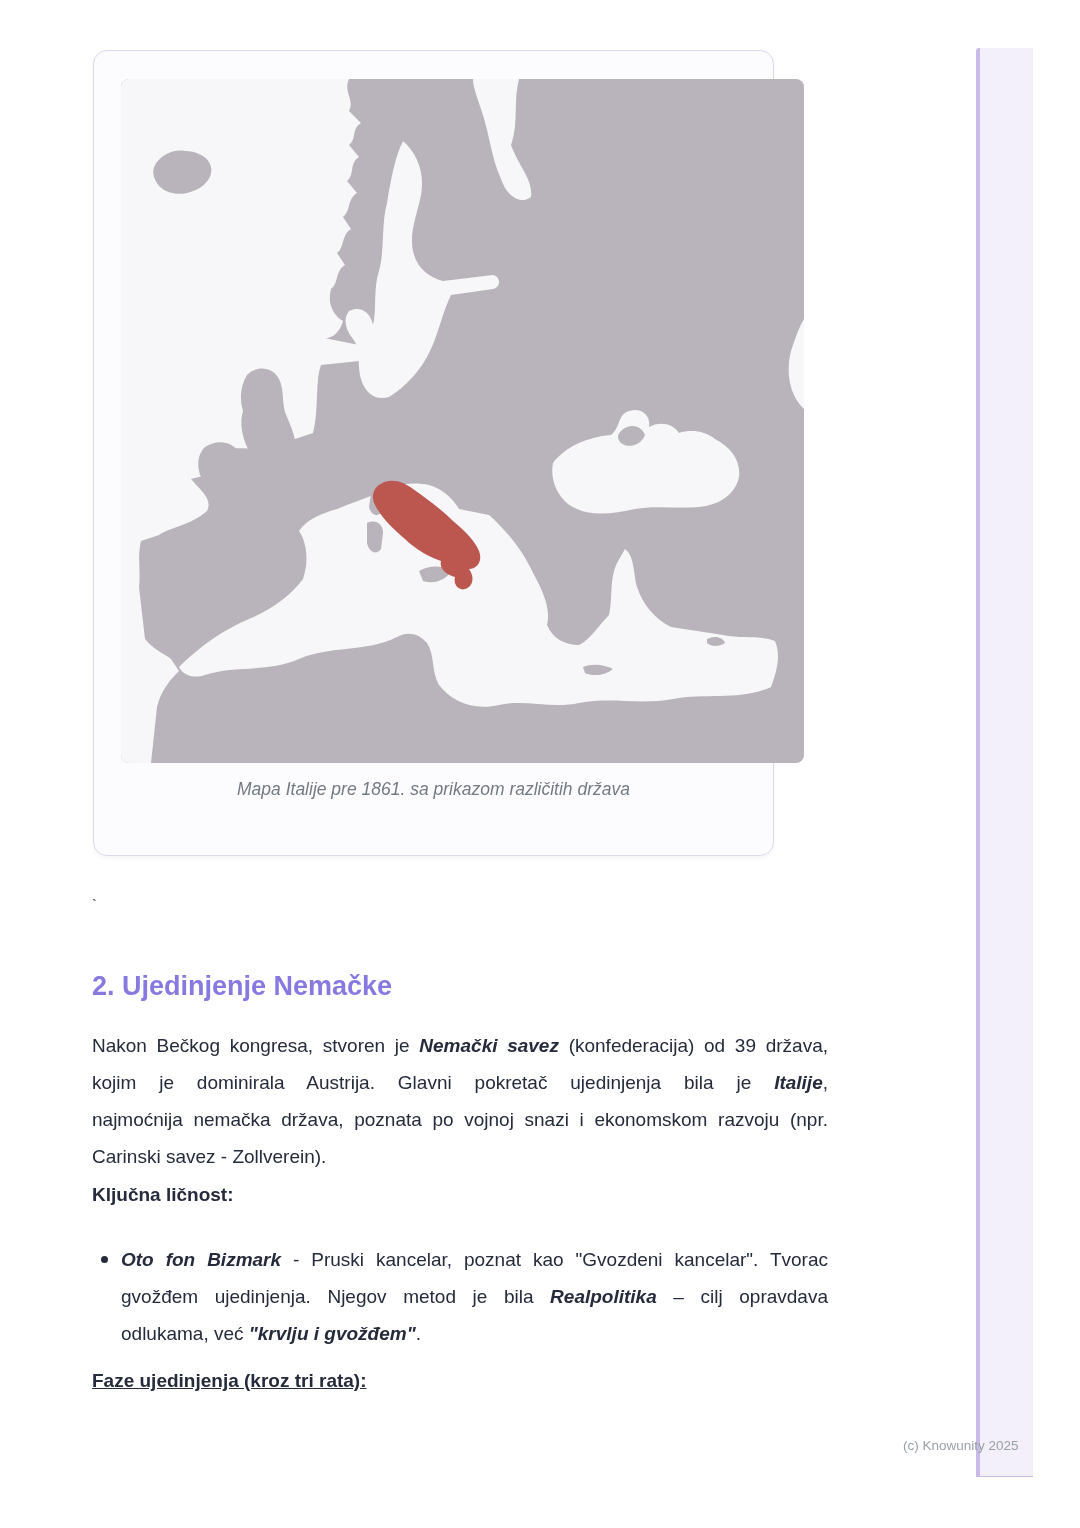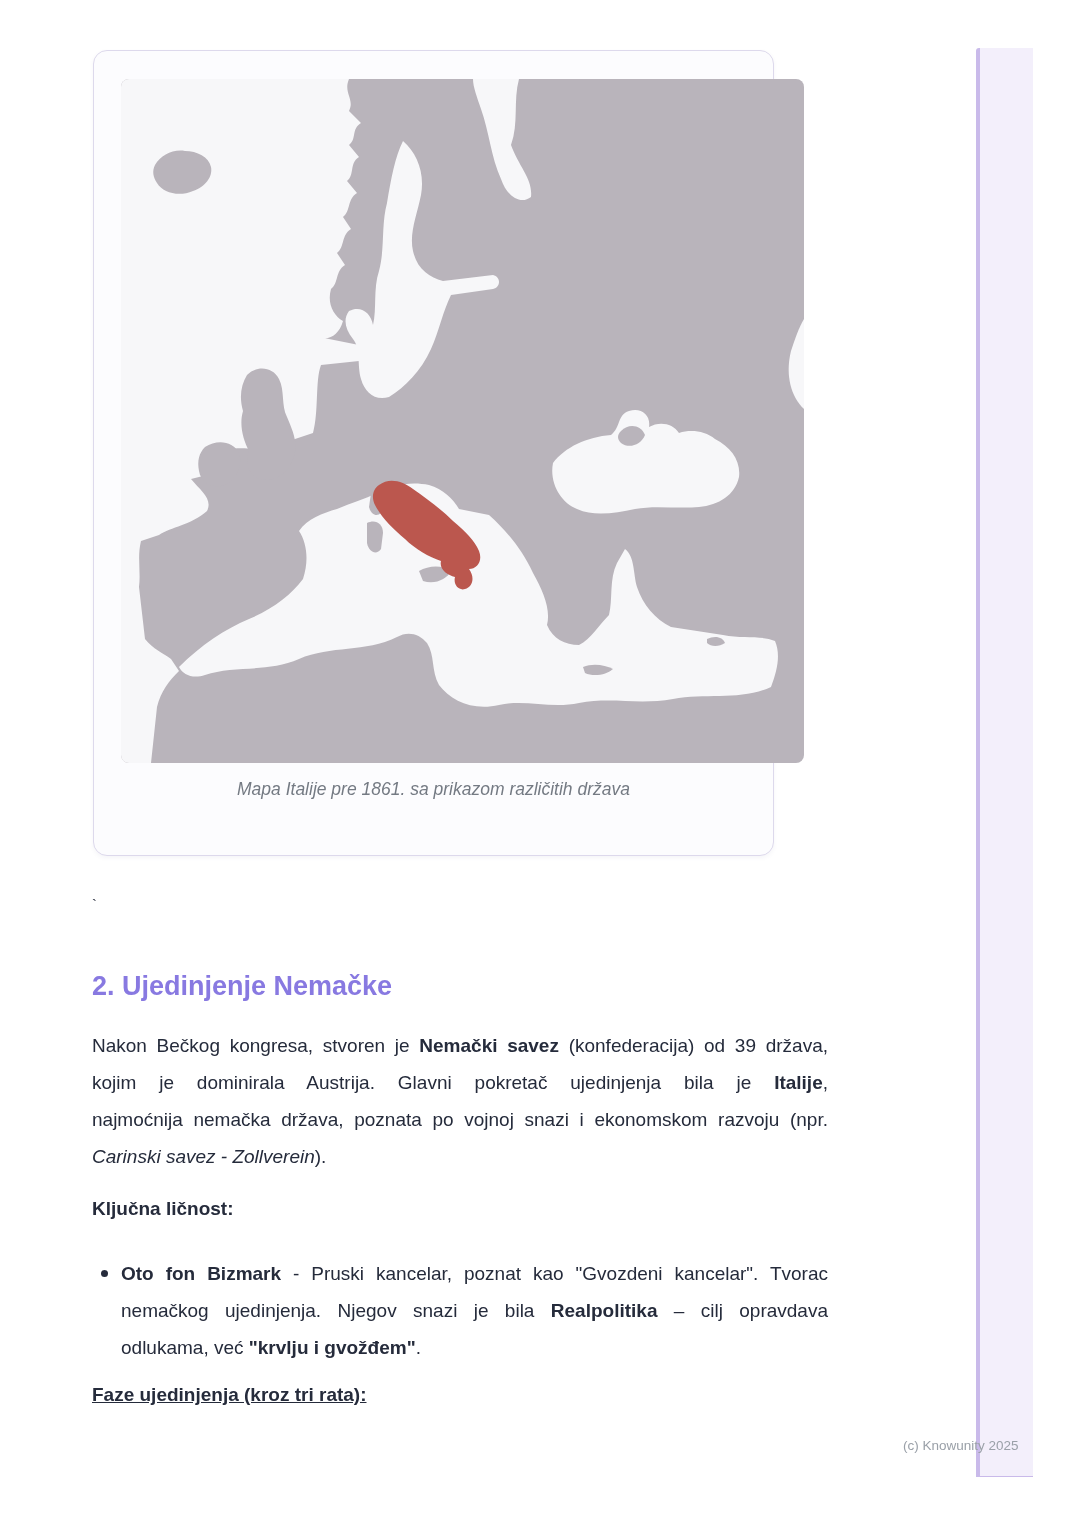--- a/index.html
+++ b/index.html
@@ -78,24 +78,24 @@
     font-weight: 700;
     color: var(--heading-purple, #8879e1);
   }
   .para {
     margin-top: 25px;
     font-size: 19px;
     line-height: 37px;
   }
   .tline { text-align: left; }
   .tline.just { text-align: justify; text-align-last: justify; }
-  .b { font-weight: 700; }
-  .i { font-style: italic; }
+  .b { font-weight: 700; font-style: italic; }
+  .i { }
   .subhead {
-    margin-top: 21px;
+    margin-top: 7px;
     font-size: 19px;
     line-height: 25px;
     font-weight: 700;
   }
   .bullet-list { margin-top: 34px; }
   .bullet-item {
     position: relative;
     padding-left: 29px;
     font-size: 19px;
     line-height: 37px;
@@ -216,21 +216,21 @@
       <div class="tline just"><span>kojim je dominirala Austrija. Glavni pokretač ujedinjenja bila je </span><span class="b">Italije</span><span>,</span></div>
       <div class="tline just"><span>najmoćnija nemačka država, poznata po vojnoj snazi i ekonomskom razvoju (npr.</span></div>
       <div class="tline"><span class="i">Carinski savez - Zollverein</span><span>).</span></div>
     </div>
 
   <div class="subhead">Ključna ličnost:</div>
 
   <div class="bullet-list">
     <div class="bullet-item">
         <div class="tline just"><span class="b">Oto fon Bizmark</span><span> - Pruski kancelar, poznat kao "Gvozdeni kancelar". Tvorac</span></div>
-        <div class="tline just"><span>nemačkog ujedinjenja. Njegov snazi je bila </span><span class="b">Realpolitika</span><span> – cilj opravdava</span></div>
+        <div class="tline just"><span>gvožđem ujedinjenja. Njegov metod je bila </span><span class="b">Realpolitika</span><span> – cilj opravdava</span></div>
         <div class="tline"><span>odlukama, već </span><span class="b">"krvlju i gvožđem"</span><span>.</span></div>
       </div>
   </div>
 
   <div class="subhead phases">Faze ujedinjenja (kroz tri rata):</div>
 </div>
 
 <div class="footer-credit">(c) Knowunity 2025</div>
 
 </body></html>

